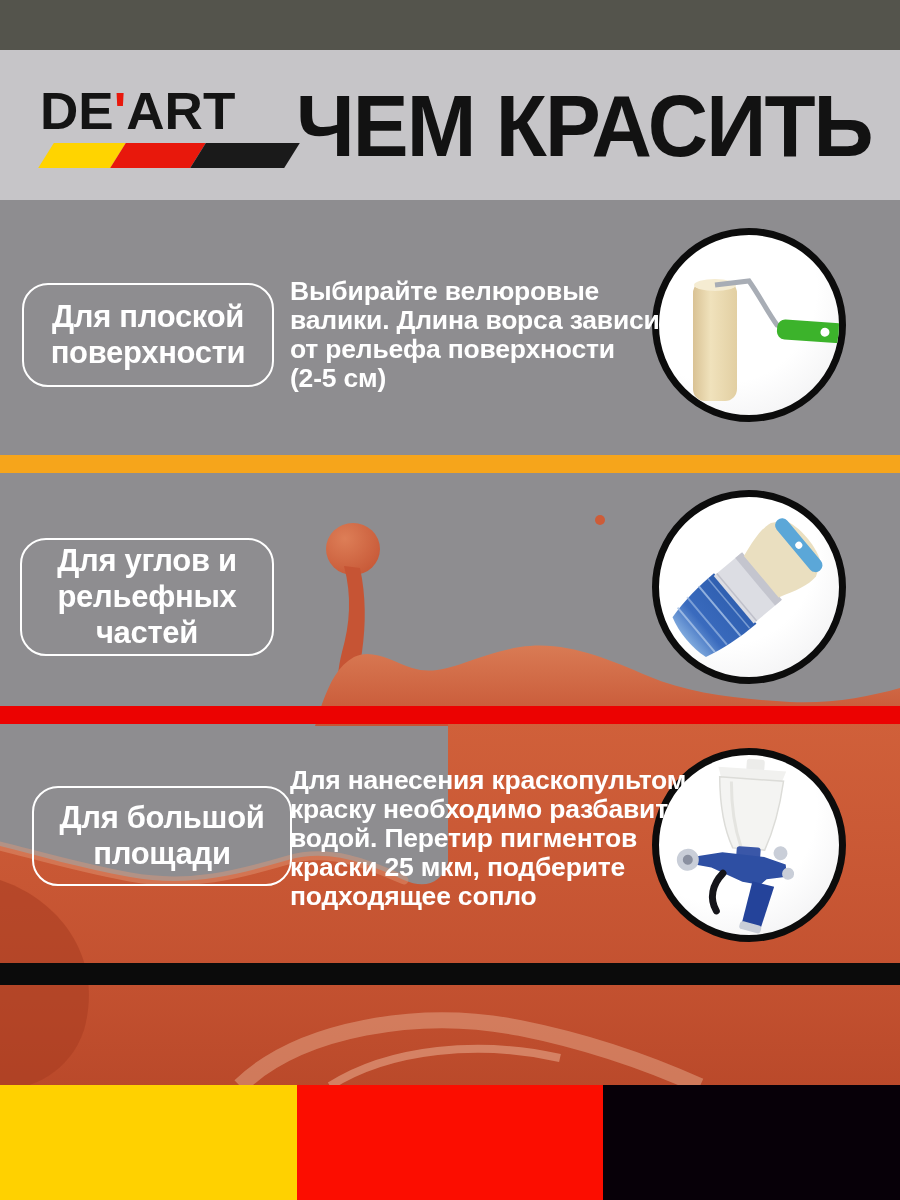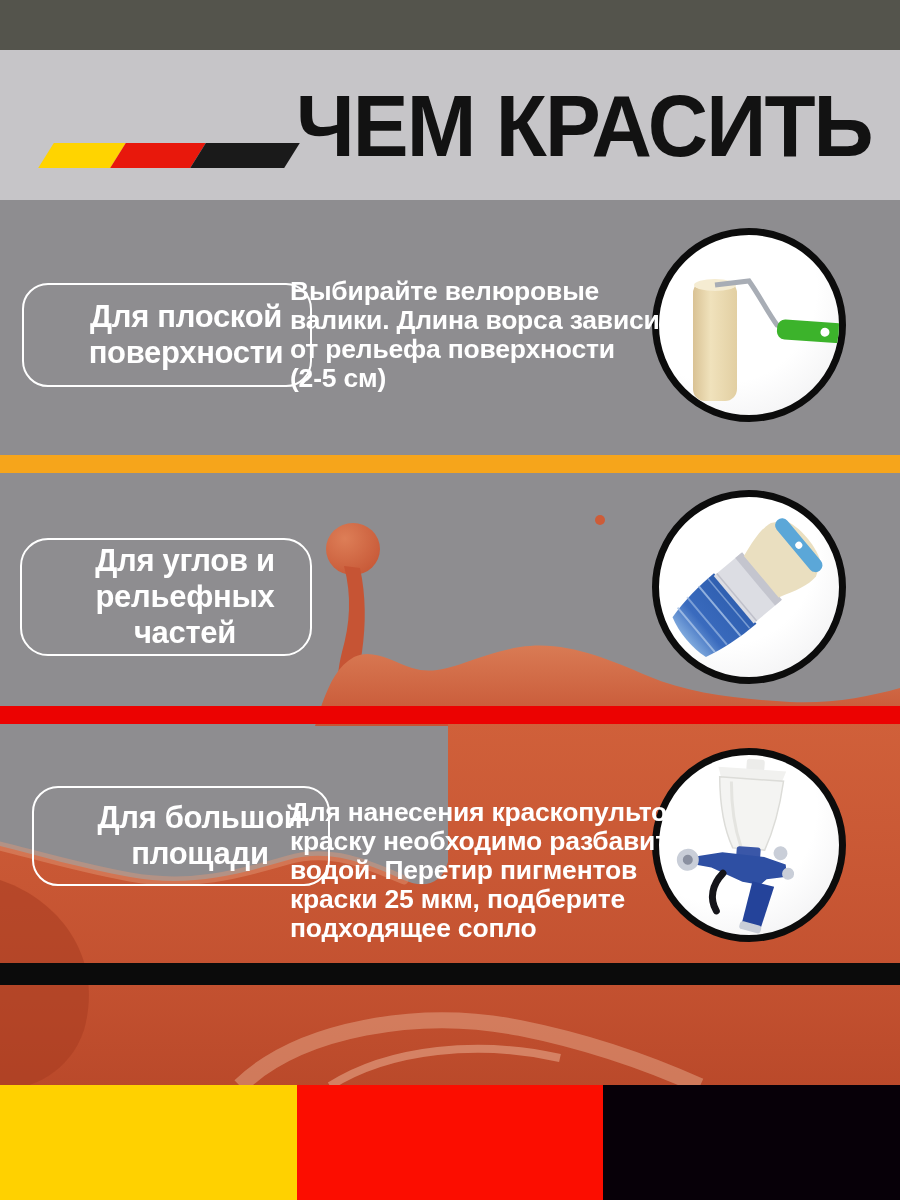--- a/index.html
+++ b/index.html
@@ -35,35 +35,35 @@
   .bar-black { top:963px; height:22px; background:var(--bar-black,#0B0B0B); }
 
   
   .splash { position:absolute; left:0; top:0; z-index:1; }
 
   
   .label-box {
     position:absolute; z-index:5; border:2.5px solid #fff; border-radius:26px;
     color:var(--text-white,#fff); font-weight:700; font-size:31px; line-height:1.16;
     letter-spacing:-0.3px; text-align:center; white-space:pre-line;
-    display:flex; align-items:center; justify-content:center;padding-left:38px;
+    display:flex; align-items:center; justify-content:center;
   }
   .label-1 { left:22px; top:283px; width:248px; height:100px; }
-  .label-2 { left:20px; top:538px; width:250px; height:114px;border-radius:28px; }
+  .label-2 { left:20px; top:538px; width:250px; height:114px; }
   .label-3 { left:16px; top:786px; width:256px; height:96px;margin-left:16px; }
 
   
   .desc {
     position:absolute; z-index:5; color:var(--text-white,#fff);
     font-weight:700; font-size:26.5px; line-height:29px; letter-spacing:-0.2px;
     white-space:pre-line;
   }
   .desc-1 { left:290px; top:277px; width:390px; }
   .desc-2 { left:290px; top:573px; width:390px; }
-  .desc-3 { left:290px; top:766px; width:400px;margin-top:32px; }
+  .desc-3 { left:290px; top:766px; width:400px; }
 
   
   .tool-circle {
     position:absolute; width:180px; height:180px; border:7px solid #0c0c0c;
     border-radius:50%; overflow:hidden; z-index:4;
     background:radial-gradient(circle at 35% 30%, #ffffff 55%, #ececee 100%);
   }
   .circle-1 { left:652px; top:228px; }
   .circle-2 { left:652px; top:490px; }
   .circle-3 { left:652px; top:748px; }
@@ -114,20 +114,23 @@
              L 448,722 L 900,722 L 900,1200 L 0,1200 Z" fill="url(#bodyGrad)"></path>
 
     <path d="M 0,846 C 40,856 80,868 130,877 C 190,888 240,874 288,860 C 330,848 368,864 404,880" stroke="#E09A78" stroke-width="9" fill="none" opacity="0.45" stroke-linecap="round"></path>
 
     <path d="M 0,880 C 60,900 104,958 84,1030 C 70,1072 32,1090 0,1090 Z" fill="#A83D20" opacity="0.55"></path>
 
     <path d="M 240,1086 C 300,1028 420,1008 520,1028 C 600,1044 660,1068 700,1086" stroke="#E5A98C" stroke-width="16" fill="none" opacity="0.5"></path>
     <path d="M 330,1086 C 390,1048 480,1040 560,1058" stroke="#EDB79C" stroke-width="8" fill="none" opacity="0.5"></path>
   </svg>
 
+  <div class="logo">
+    <div class="logo-text"><span>DE</span><span class="apos">'</span><span>ART</span></div>
+  </div>
   <div class="flag">
     <span class="f-y"></span>
     <span class="f-r"></span>
     <span class="f-b"></span>
   </div>
 
   <div class="title">ЧЕМ КРАСИТЬ</div>
 
   <div class="bar bar-amber"></div>
   <div class="bar bar-red"></div>

